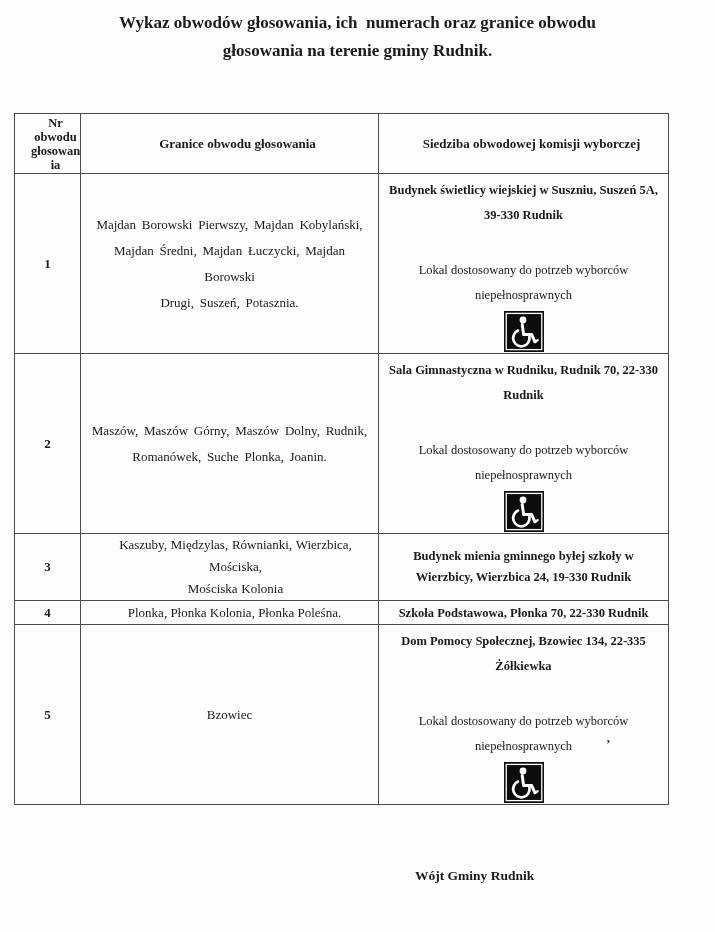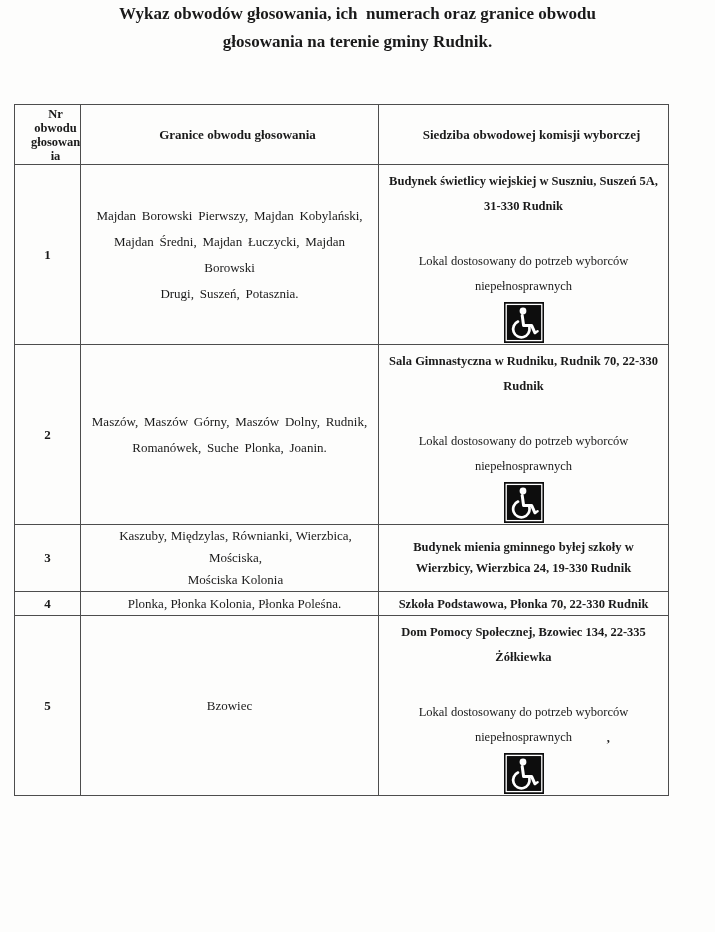--- a/index.html
+++ b/index.html
@@ -8,20 +8,21 @@
     position: relative;
     width: 715px;
     height: 932px;
     margin: 0 auto;
     background: #fdfdfc;
     color: #1a1a1a;
     font-family: "Liberation Serif", "DejaVu Serif", serif;
     overflow: hidden;
   }
   .title {
+    padding-top: 9px;
     text-align: center;
     font-size: 17px;
     font-weight: bold;
     line-height: 28px;
     white-space: pre-wrap; 
   }
   table.grid {
     border-collapse: collapse;
     table-layout: fixed;
     width: 654px;
@@ -136,21 +137,21 @@
     </thead>
     <tbody>
 
       <tr class="r1">
         <td class="nr-cell">1</td>
         <td class="granice-cell">Majdan Borowski Pierwszy, Majdan Kobylański,
 Majdan Średni, Majdan Łuczycki, Majdan Borowski
 Drugi, Suszeń, Potasznia.</td>
         <td class="siedziba-cell">
           <div class="addr">Budynek świetlicy wiejskiej w Suszniu, Suszeń 5A,
-31-330 Rudnik</div>
+39-330 Rudnik</div>
           <div class="note">Lokal dostosowany do potrzeb wyborców
 niepełnosprawnych</div>
           <div class="icon-wrap">
             <svg width="40" height="41" viewBox="0 0 40 41" xmlns="http://www.w3.org/2000/svg">
               <rect x="0" y="0" width="40" height="41" fill="#0d0d0d"></rect>
               <rect x="2.2" y="2.4" width="35.6" height="36.2" fill="none" stroke="#ffffff" stroke-width="1.3"></rect>
               <circle cx="19" cy="9" r="3.4" fill="#ffffff"></circle>
               <path d="M18.2 13.5 L19.6 23.5 L27.6 23.5 L31 30.8" fill="none" stroke="#ffffff" stroke-width="3" stroke-linecap="round" stroke-linejoin="round"></path>
               <path d="M31 30.8 L33.6 29.2" fill="none" stroke="#ffffff" stroke-width="2.4" stroke-linecap="round"></path>
               <path d="M25.4 25.5 A8.2 8.2 0 1 1 14 19.6" fill="none" stroke="#ffffff" stroke-width="2.7" stroke-linecap="round"></path>
@@ -219,15 +220,16 @@
           </div>
         </td>
       </tr>
 
     </tbody>
   </table>
 
   <span class="stray-mark">’</span>
 
   <div class="signature">
+    <div class="sig-role">Wójt Gminy Rudnik</div>
   </div>
 
 </div>
 
 </body></html>

